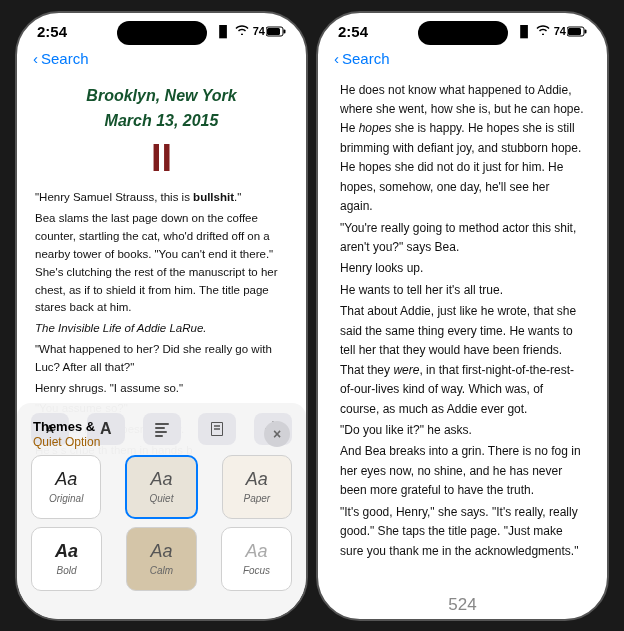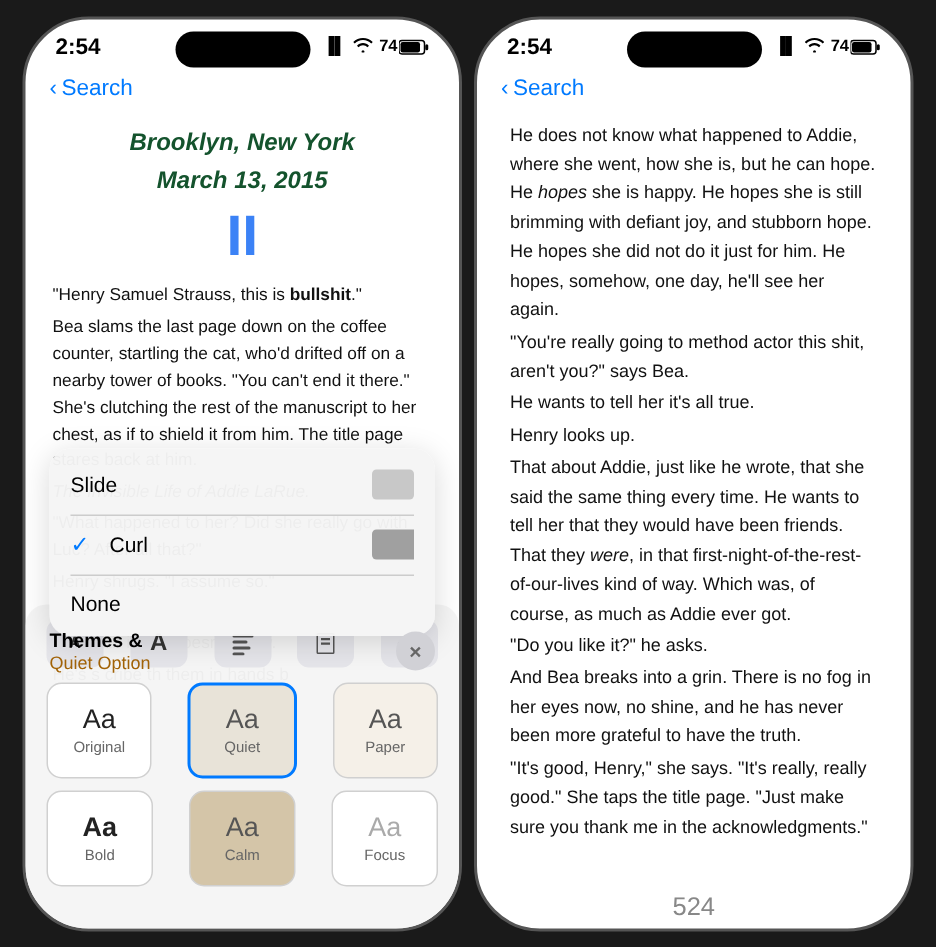--- a/index.html
+++ b/index.html
@@ -89,21 +89,21 @@
 
     .book-header {
       text-align: center;
       margin-bottom: 10px;
     }
 
     .book-header .location { font-size: 16px; font-style: italic; font-weight: 600; color: #14532d; }
     .book-header .chapter {
       font-size: 38px;
       font-weight: 700;
-      color: #3b82f6;
+      color: #7f1d1d;
       line-height: 1.1;
       margin: 4px 0;
     }
 
     .book-text {
       font-size: 11.5px;
       line-height: 1.55;
       color: #111;
     }
 
@@ -229,20 +229,21 @@
       justify-content: center;
       font-size: 15px;
       color: #333;
     }
 
     
     .theme-row {
       display: flex;
       gap: 24px;
       margin-bottom: 8px;
+      font-style: italic;
     }
 
     .theme-card {
       flex: 1;
       height: 64px;
       border-radius: 10px;
       display: flex;
       flex-direction: column;
       align-items: center;
       justify-content: center;
@@ -346,42 +347,20 @@
         <p>Bea slams the last page down on the coffee counter, startling the cat, who'd drifted off on a nearby tower of books. "You can't end it there." She's clutching the rest of the manuscript to her chest, as if to shield it from him. The title page stares back at him.</p>
         <p><span class="italic">The Invisible Life of Addie LaRue.</span></p>
         <p>"What happened to her? Did she really go with Luc? After all that?"</p>
         <p>Henry shrugs. "I assume so."</p>
         <p>"You assume so?"</p>
         <p>The truth is, he doesn't know.</p>
         <p>He's s cribe th them in hands b</p>
       </div>
     </div>
 
-    <div class="transition-panel">
-      <div class="transition-item">
-        <div class="item-left">
-          <span>Slide</span>
-        </div>
-        <div class="transition-item-icon"></div>
-      </div>
-      <div class="divider-line"></div>
-      <div class="transition-item">
-        <div class="item-left">
-          <span class="checkmark">✓</span>
-          <span>Curl</span>
-        </div>
-        <div class="transition-item-icon" style="background:#a0a0a0; border-radius:3px 0 0 3px;"></div>
-      </div>
-      <div class="divider-line"></div>
-      <div class="transition-item">
-        <div class="item-left">
-          <span>None</span>
-        </div>
-      </div>
-    </div>
 
     <div class="themes-options-bar">
       <div style="font-size:13px; font-weight:600; color:#000;">
         <span>Themes &amp;</span>
         <br>
         <span style="font-weight:400; font-size:12px; color:#a16207;text-align:right;">Quiet Option</span>
       </div>
       <div class="close-btn">×</div>
     </div>
 
@@ -477,22 +456,22 @@
     <div class="nav-bar">
       <div class="nav-back">
         <span>‹</span>
         <span>Search</span>
       </div>
     </div>
 
     <div class="right-book-content">
       <p>He does not know what happened to Addie, where she went, how she is, but he can hope. He <span class="italic">hopes</span> she is happy. He hopes she is still brimming with defiant joy, and stubborn hope. He hopes she did not do it just for him. He hopes, somehow, one day, he'll see her again.</p>
       <p>"You're really going to method actor this shit, aren't you?" says Bea.</p>
+      <p>Henry looks up.</p>
       <p>He wants to tell her it's all true.</p>
-      <p>Henry looks up.</p>
       <p>That about Addie, just like he wrote, that she said the same thing every time. He wants to tell her that they would have been friends. That they <span class="italic">were</span>, in that first-night-of-the-rest-of-our-lives kind of way. Which was, of course, as much as Addie ever got.</p>
       <p>"Do you like it?" he asks.</p>
       <p>And Bea breaks into a grin. There is no fog in her eyes now, no shine, and he has never been more grateful to have the truth.</p>
       <p>"It's good, Henry," she says. "It's really, really good." She taps the title page. "Just make sure you thank me in the acknowledgments."</p>
 
     </div>
 
     <div class="page-num">524</div>
   </div>
 

